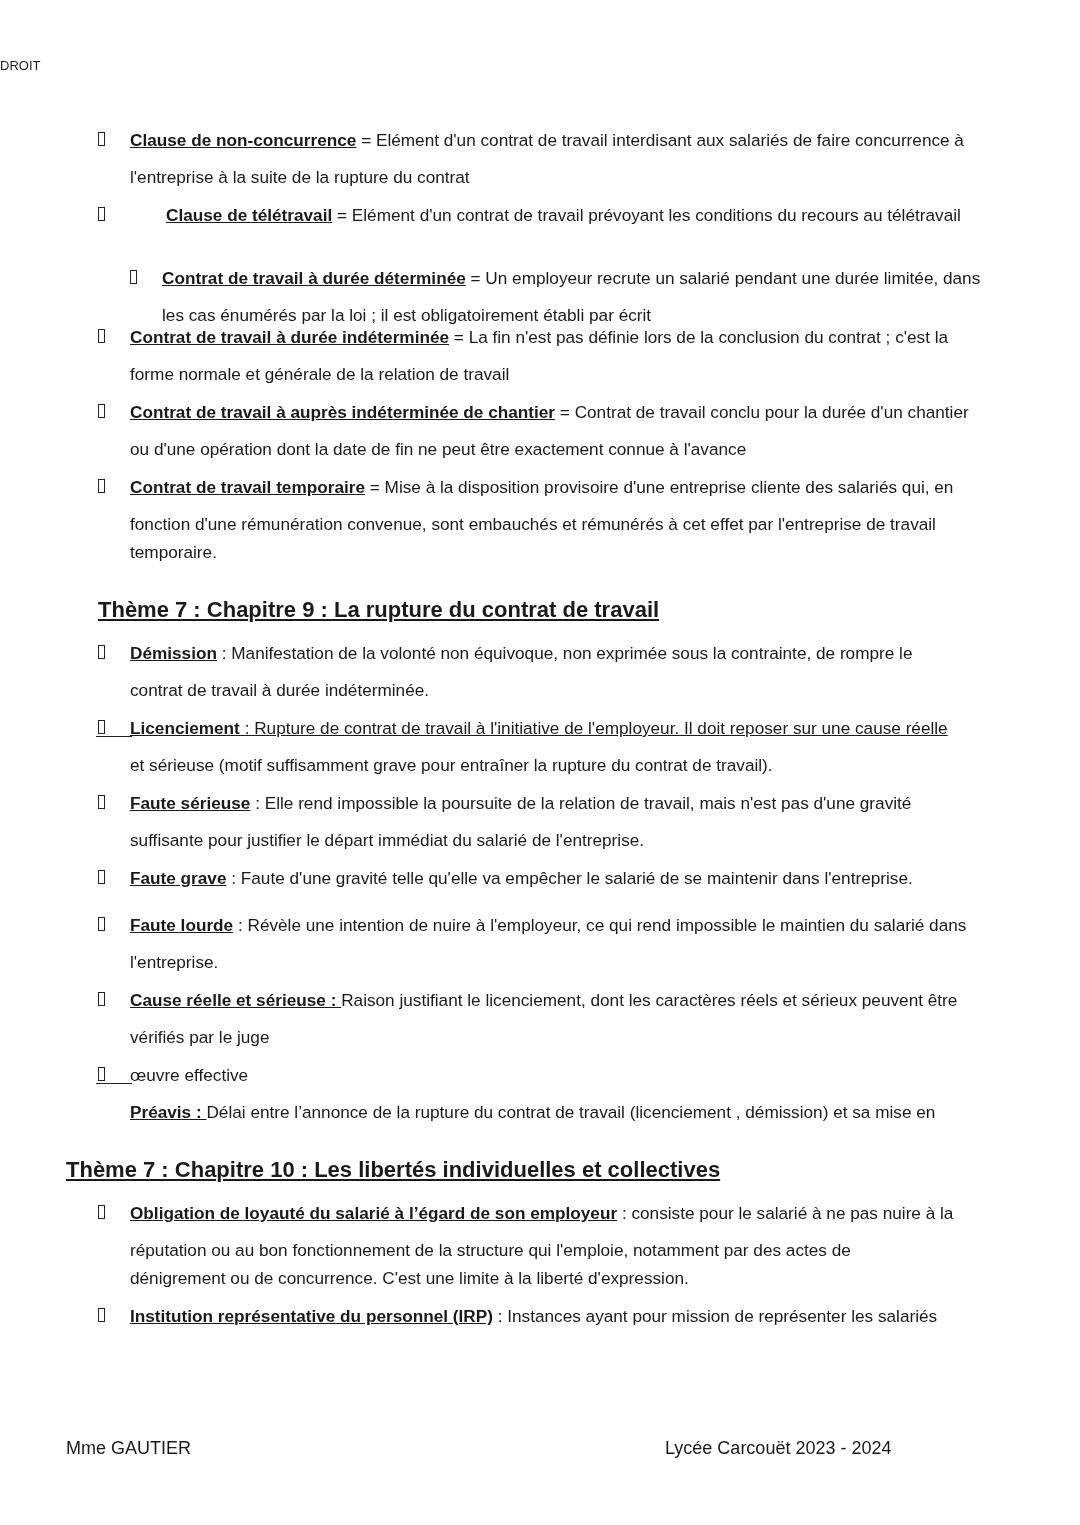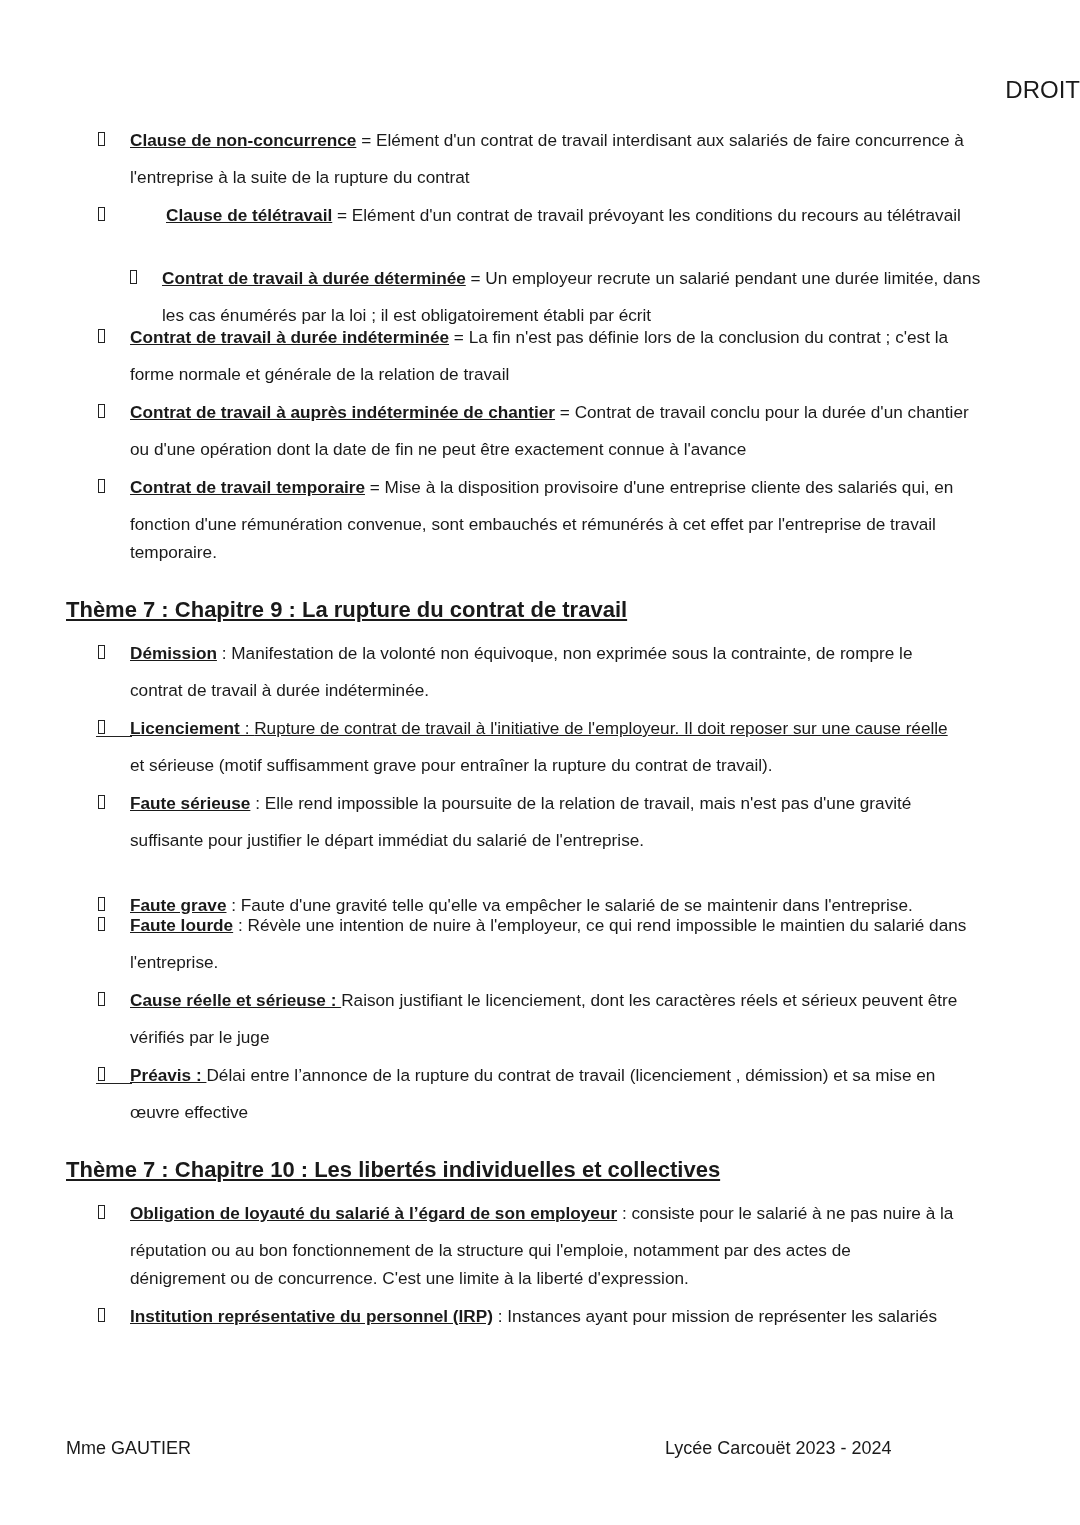--- a/index.html
+++ b/index.html
@@ -1,22 +1,22 @@
 <!DOCTYPE html>
 <html><head>
   <meta charset="utf-8">
   <style>
     html, body { margin: 0; padding: 0; background: #ffffff; }
     body {
       width: 1080px; height: 1525px; position: relative; overflow: hidden;
       font-family: "Liberation Sans", sans-serif; color: #1a1a1a;
     }
     .page-header {
-      position: absolute; top: 76px; left: 0; width: 1080px; text-align: right;
-      font-size: 24px;
+      position: absolute; top: 58px; left: 0; width: 1080px; text-align: left;
+      font-size: 13px;
     }
     .block { position: absolute; left: 0; width: 1080px; }
     .item { position: relative; padding-left: 130px; padding-right: 60px; font-size: 17.2px; }
     .bullet {
       position: absolute; left: 98px; top: 3px; width: 7px; height: 14px;
       border: 1.4px solid #222; box-sizing: border-box;
     }
     .bullet.ul-bullet::after {
       content: ""; position: absolute; left: -3px; right: -28px; bottom: -4px; height: 1.5px; background: #222;
     }
@@ -71,21 +71,21 @@
     </div>
     <div class="block" style="top: 476px;">
       <div class="item">
         <span class="bullet"></span>
         <span class="line" style="height: 37px; line-height: 22px;"><span class="term">Contrat de travail temporaire</span> = <span>Mise à la disposition provisoire d'une entreprise cliente des salariés qui, en</span></span>
         <span class="line" style="height: 28px; line-height: 22px;"><span>fonction d'une rémunération convenue, sont embauchés et rémunérés à cet effet par l'entreprise de travail</span></span>
         <span class="line" style="height: 28px; line-height: 22px;"><span>temporaire.</span></span>
       </div>
     </div>
   </div>
-<div class="heading" style="top:597px;">Thème 7 : Chapitre 9 : La rupture du contrat de travail</div>
+<div class="heading" style="top:597px;margin-left:32px;">Thème 7 : Chapitre 9 : La rupture du contrat de travail</div>
 <div id="section-b">
     <div class="block" style="top: 642px;">
       <div class="item">
         <span class="bullet"></span>
         <span class="line" style="height: 37px; line-height: 22px;"><span class="term">Démission</span> : <span>Manifestation de la volonté non équivoque, non exprimée sous la contrainte, de rompre le</span></span>
         <span class="line" style="height: 37px; line-height: 22px;"><span>contrat de travail à durée indéterminée.</span></span>
       </div>
     </div>
     <div class="block" style="top: 717px;">
       <div class="item">
@@ -94,21 +94,21 @@
         <span class="line" style="height: 37px; line-height: 22px;"><span>et sérieuse (motif suffisamment grave pour entraîner la rupture du contrat de travail).</span></span>
       </div>
     </div>
     <div class="block" style="top: 792px;">
       <div class="item">
         <span class="bullet"></span>
         <span class="line" style="height: 37px; line-height: 22px;"><span class="term">Faute sérieuse</span> : <span>Elle rend impossible la poursuite de la relation de travail, mais n'est pas d'une gravité</span></span>
         <span class="line" style="height: 37px; line-height: 22px;"><span>suffisante pour justifier le départ immédiat du salarié de l'entreprise.</span></span>
       </div>
     </div>
-    <div class="block" style="top: 867px; margin-top: 27px;">
+    <div class="block" style="top: 867px;">
       <div class="item">
         <span class="bullet"></span>
         <span class="line" style="height: 37px; line-height: 22px;"><span class="term">Faute grave</span> : <span>Faute d'une gravité telle qu'elle va empêcher le salarié de se maintenir dans l'entreprise.</span></span>
       </div>
     </div>
     <div class="block" style="top: 914px;">
       <div class="item">
         <span class="bullet"></span>
         <span class="line" style="height: 37px; line-height: 22px;"><span class="term">Faute lourde</span> : <span>Révèle une intention de nuire à l'employeur, ce qui rend impossible le maintien du salarié dans</span></span>
         <span class="line" style="height: 37px; line-height: 22px;"><span>l'entreprise.</span></span>
@@ -117,22 +117,22 @@
     <div class="block" style="top: 989px;">
       <div class="item">
         <span class="bullet"></span>
         <span class="line" style="height: 37px; line-height: 22px;"><span class="term">Cause réelle et sérieuse : </span><span>Raison justifiant le licenciement, dont les caractères réels et sérieux peuvent être</span></span>
         <span class="line" style="height: 37px; line-height: 22px;"><span>vérifiés par le juge</span></span>
       </div>
     </div>
     <div class="block" style="top: 1064px;">
       <div class="item">
         <span class="bullet ul-bullet"></span>
+        <span class="line" style="height: 37px; line-height: 22px;"><span>œuvre effective</span></span>
         <span class="line" style="height: 37px; line-height: 22px;"><span class="term">Préavis : </span><span>Délai entre l’annonce de la rupture du contrat de travail (licenciement , démission) et sa mise en</span></span>
-        <span class="line" style="height: 37px; line-height: 22px;"><span>œuvre effective</span></span>
       </div>
     </div>
   </div>
 <div class="heading" style="top:1157px;">Thème 7 : Chapitre 10 : Les libertés individuelles et collectives</div>
 <div id="section-c">
     <div class="block" style="top: 1202px;">
       <div class="item">
         <span class="bullet"></span>
         <span class="line" style="height: 37px; line-height: 22px;"><span class="term">Obligation de loyauté du salarié à l’égard de son employeur</span> : <span>consiste pour le salarié à ne pas nuire à la</span></span>
         <span class="line" style="height: 28px; line-height: 22px;"><span>réputation ou au bon fonctionnement de la structure qui l'emploie, notamment par des actes de</span></span>

